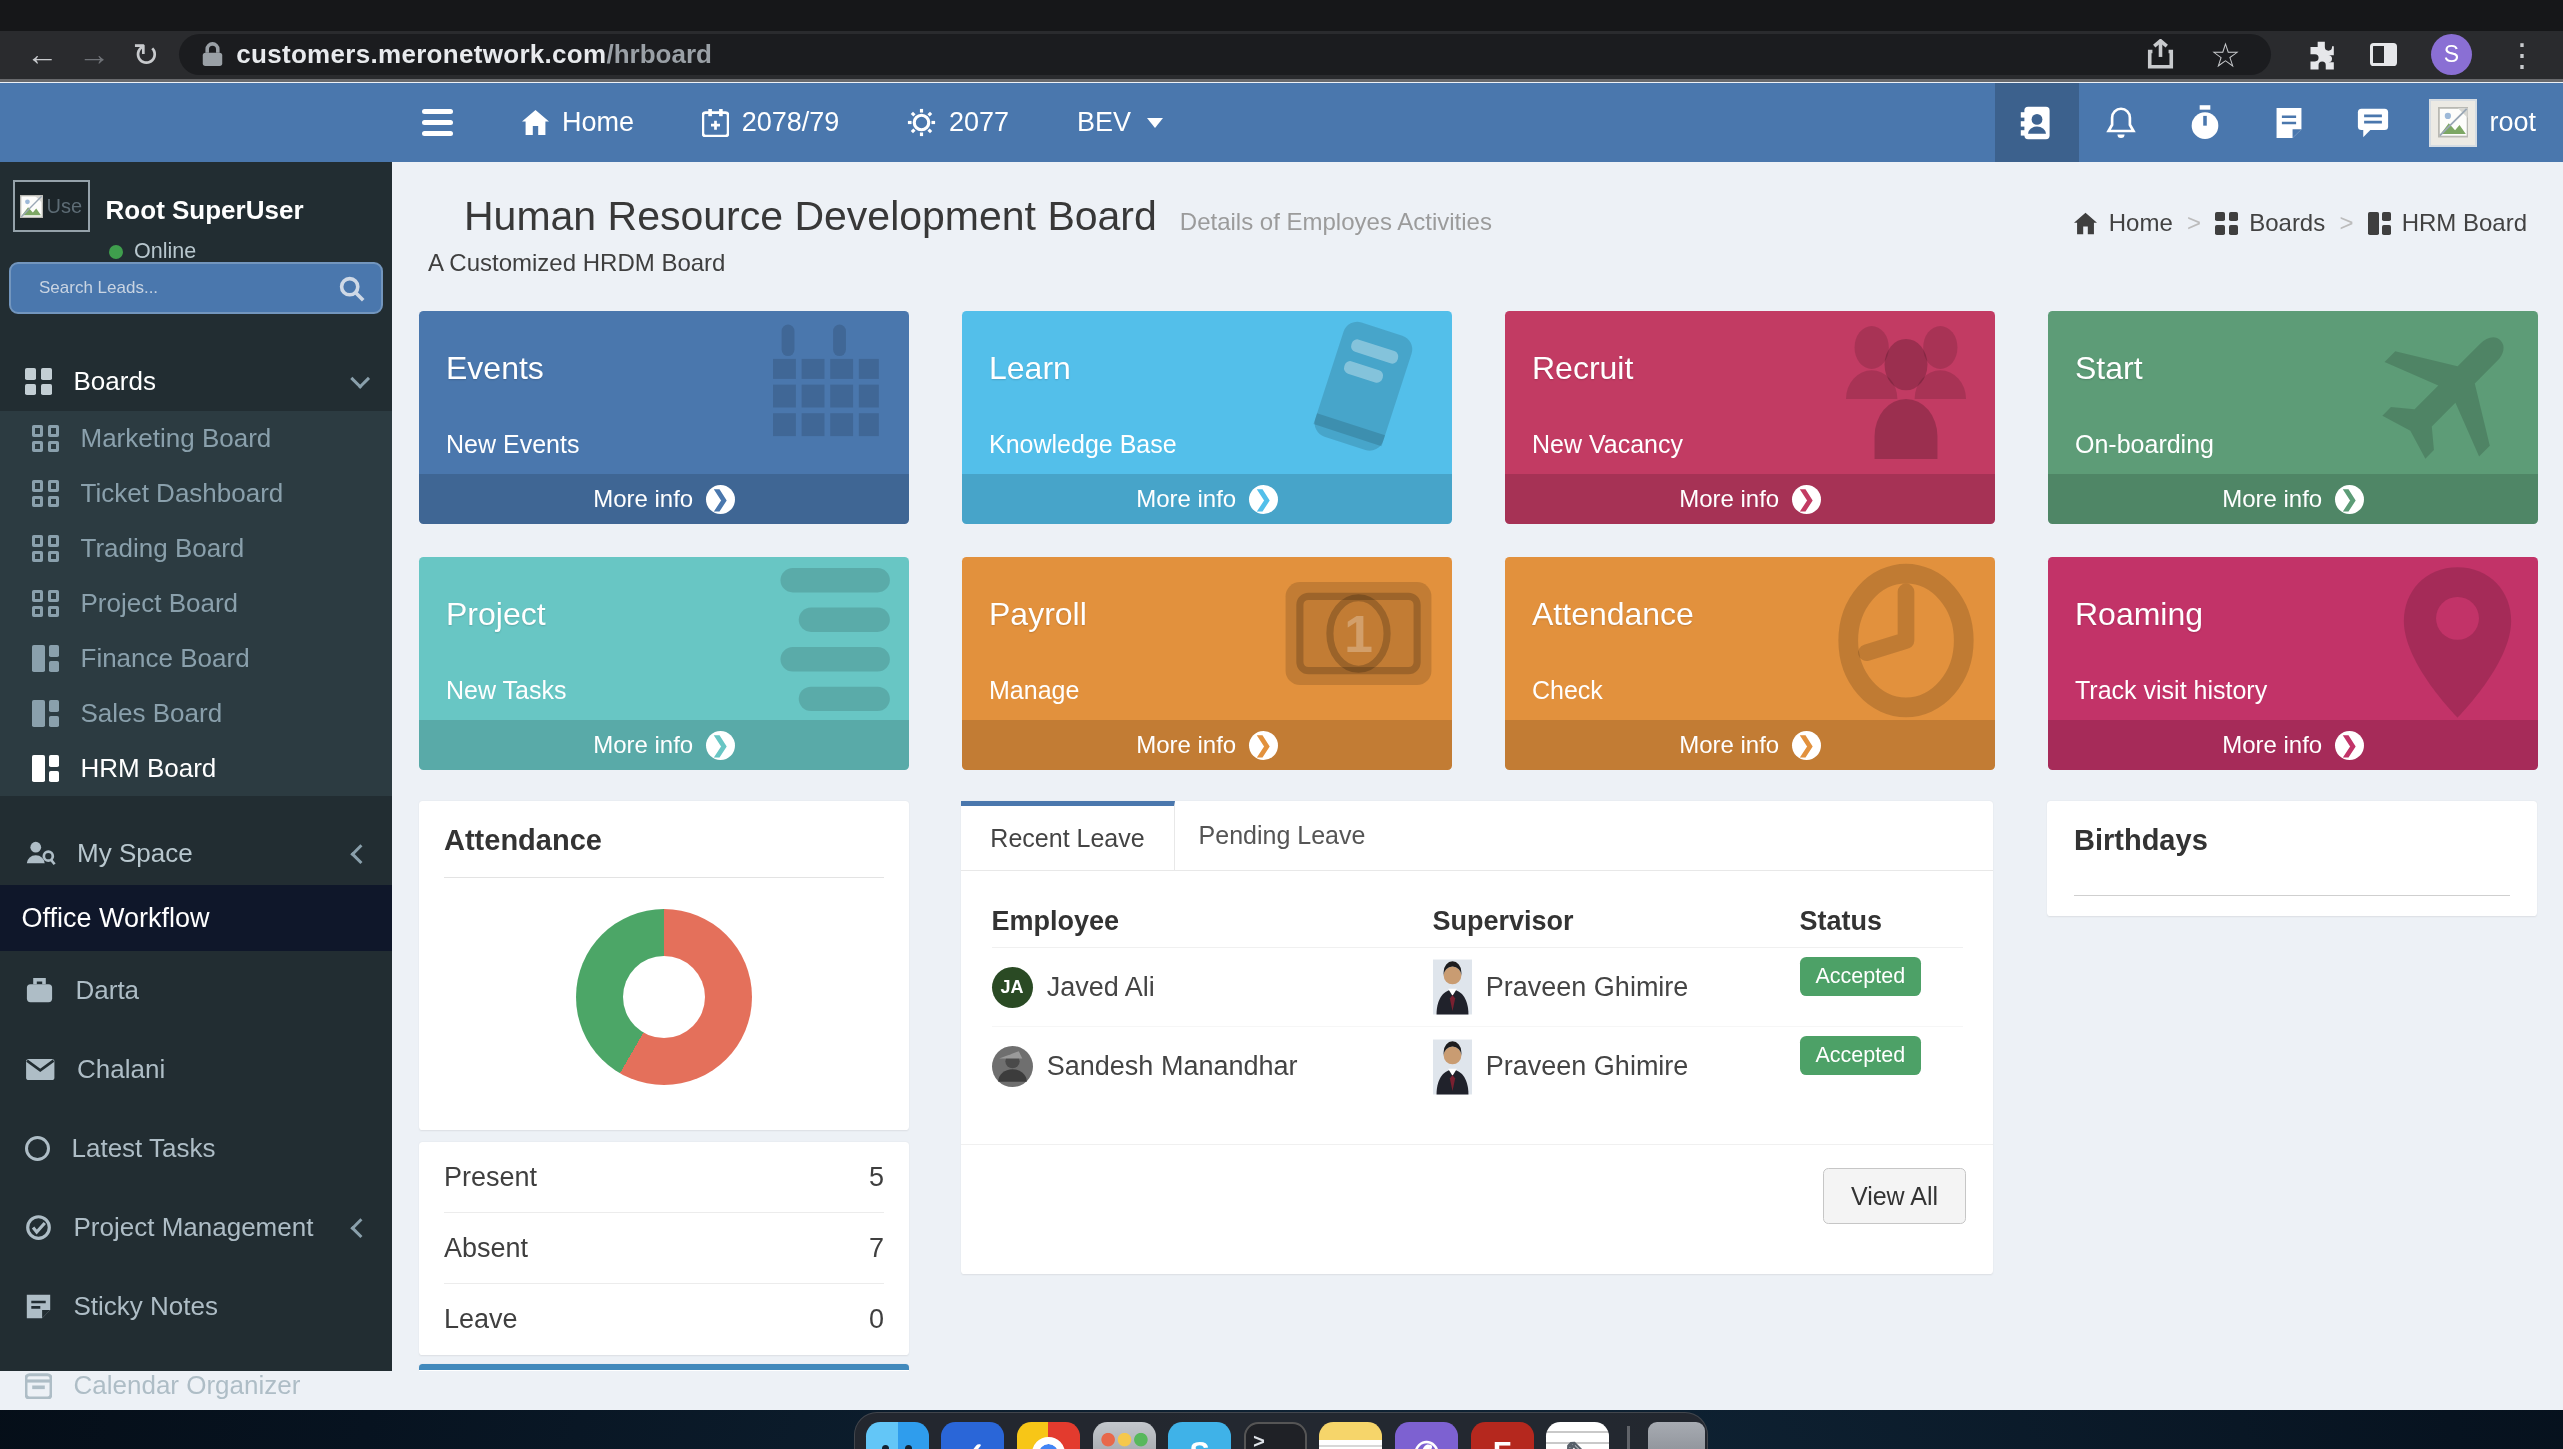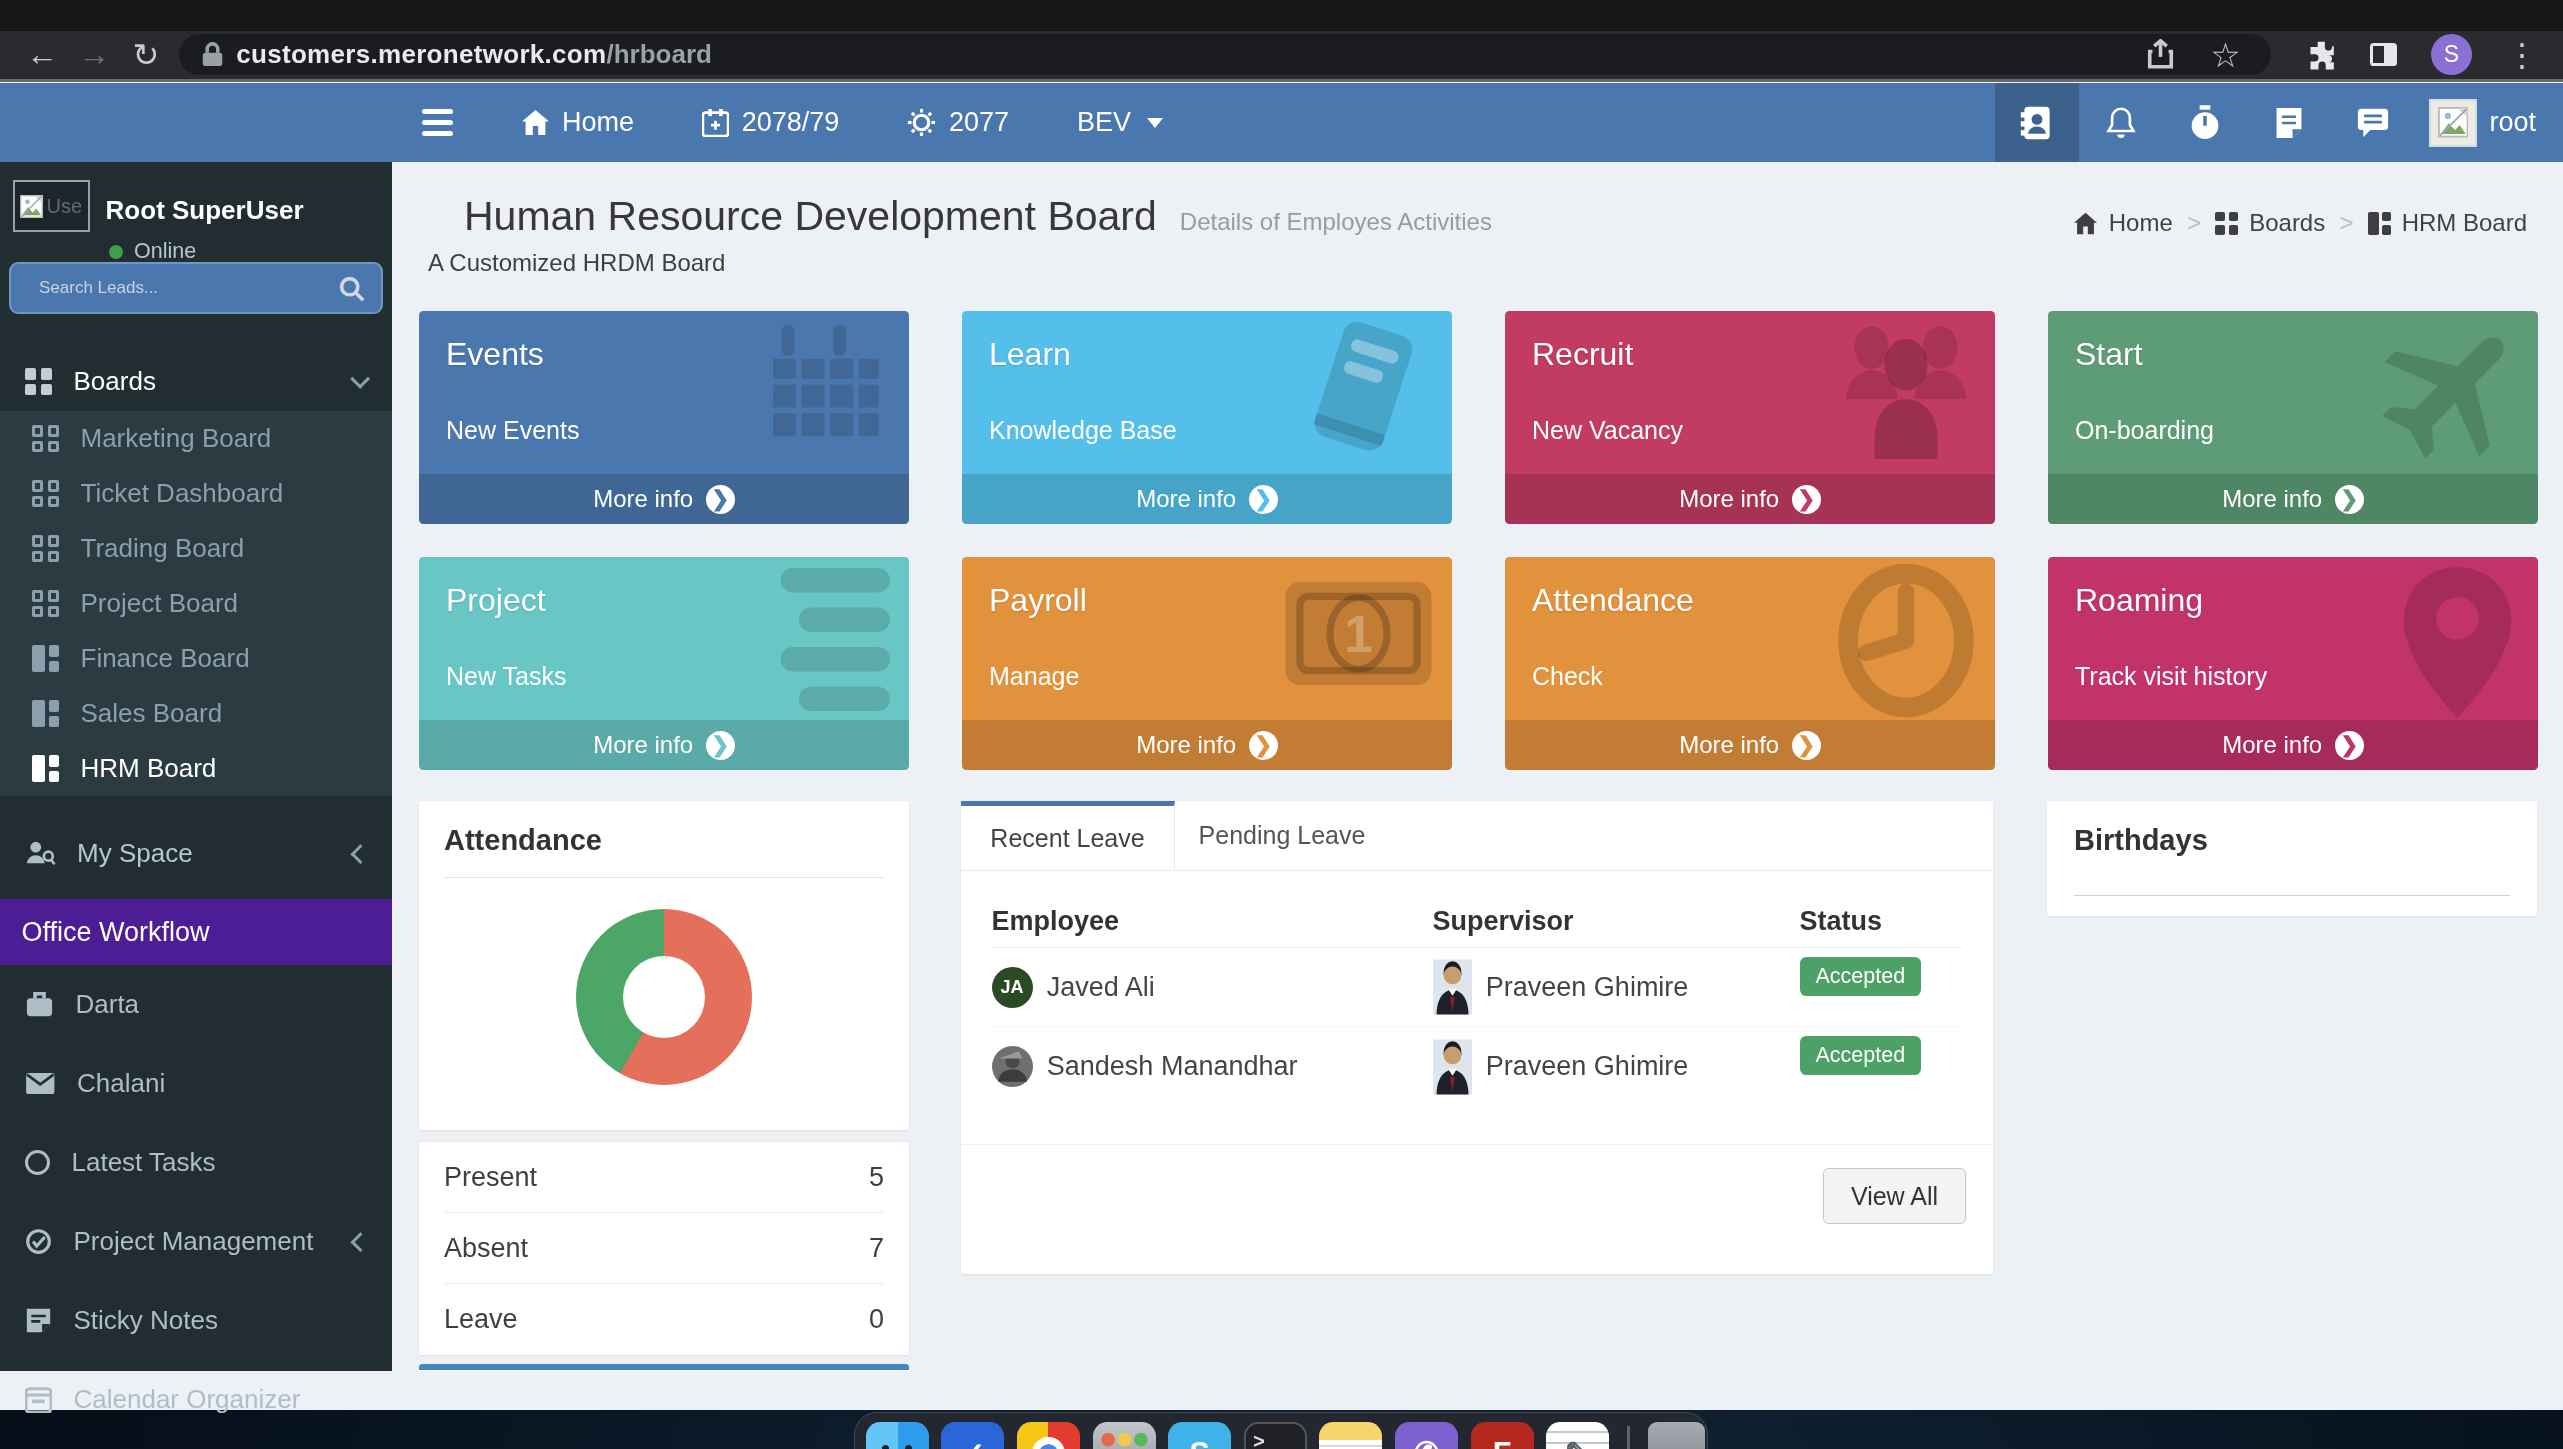--- a/index.html
+++ b/index.html
@@ -63,21 +63,21 @@
   .mi { display:flex; align-items:center; gap:21.5px; height:57px; padding:0 25px; font-size:26px; color:#97a9b4; }
   .mi .lbl { flex:1; }
   .boards-hdr { margin-top:38px; color:#fff; height:59px; }
   .submenu { background:#2c3b41; }
   .submenu .mi { height:55px; padding-left:32px; color:#8aa0ac; }
   .submenu .mi.active { color:#fff; }
   .chev { width:14.3px; height:14.3px; border-right:3.6px solid #8aa0ac; border-bottom:3.6px solid #8aa0ac; }
   .chev.down { transform:rotate(45deg); margin-top:-5.4px; }
   .chev.left { transform:rotate(135deg); }
   .myspace { margin-top:27px; height:61px; color:#b8c7ce; }
-  .section-hdr { margin-top:15px; height:66px; background:#4c1d95; color:#fff; display:flex;
+  .section-hdr { margin-top:1px; height:66px; background:#0f172a; color:#fff; display:flex;
                  align-items:center; padding:0 21.5px; font-size:27px; }
   .wf .mi { height:79px; color:#aebdc6; }
   .ic-th, .ic-thL, .ic-col { display:grid; width:27px; height:27px; gap:4.5px; flex:none; }
   .ic-th { grid-template-columns:1fr 1fr; grid-template-rows:1fr 1fr; }
   .ic-th i { border:3.6px solid currentColor; border-radius:1.8px; }
   .ic-thL { grid-template-columns:1fr 1fr; grid-template-rows:1fr 1fr; }
   .ic-thL i { background:currentColor; border-radius:1.8px; }
   .ic-col { grid-template-columns:12.6px 10px; grid-template-rows:1fr 1fr; }
   .ic-col i { background:currentColor; border-radius:1.8px; }
   .ic-col i:first-child { grid-row:1/3; }
@@ -100,21 +100,21 @@
   .bc-th i { background:#3f3f3f; border-radius:1.8px; }
   .bc-col { grid-template-columns:10.8px 9px; grid-template-rows:1fr 1fr; }
   .bc-col i { background:#3f3f3f; border-radius:1.8px; }
   .bc-col i:first-child { grid-row:1/3; }
 
   
   .cards { position:absolute; left:27px; top:149px; display:grid;
            grid-template-columns:repeat(4,490px); column-gap:53px; row-gap:33px; }
   .card { position:relative; height:213px; border-radius:4.5px; overflow:hidden; color:#fff; background:var(--c); }
   .card .wm { position:absolute; right:12.6px; top:5.4px; }
-  .card h4 { position:relative; font-size:32px; font-weight:500; margin:25px 0 0 27px; text-shadow:0 0.9px 1.8px rgba(0,0,0,.15); }
+  .card h4 { position:relative; font-size:32px; font-weight:500; margin:39px 0 0 27px; text-shadow:0 0.9px 1.8px rgba(0,0,0,.15); }
   .card .sub { position:relative; font-size:25px; margin:43px 0 0 27px; }
   .card .foot { position:absolute; left:0; right:0; bottom:0; height:50px; background:rgba(0,0,0,.14);
                 display:flex; align-items:center; justify-content:center; gap:12.6px; font-size:24px; }
   .more-ic { width:29px; height:29px; border-radius:50%; background:#fff; color:var(--c);
              display:flex; align-items:center; justify-content:center; font-size:21.5px; font-weight:bold; }
   .c-events { --c:#4a77ad; } .c-learn { --c:#53bfea; } .c-recruit { --c:#c23b63; } .c-start { --c:#5d9c77; }
   .c-project { --c:#68c6c4; } .c-payroll { --c:#e2913d; } .c-attend { --c:#e2913d; } .c-roam { --c:#c23368; }
 
   
   .att-col { position:absolute; left:27px; top:639px; width:490px; }

